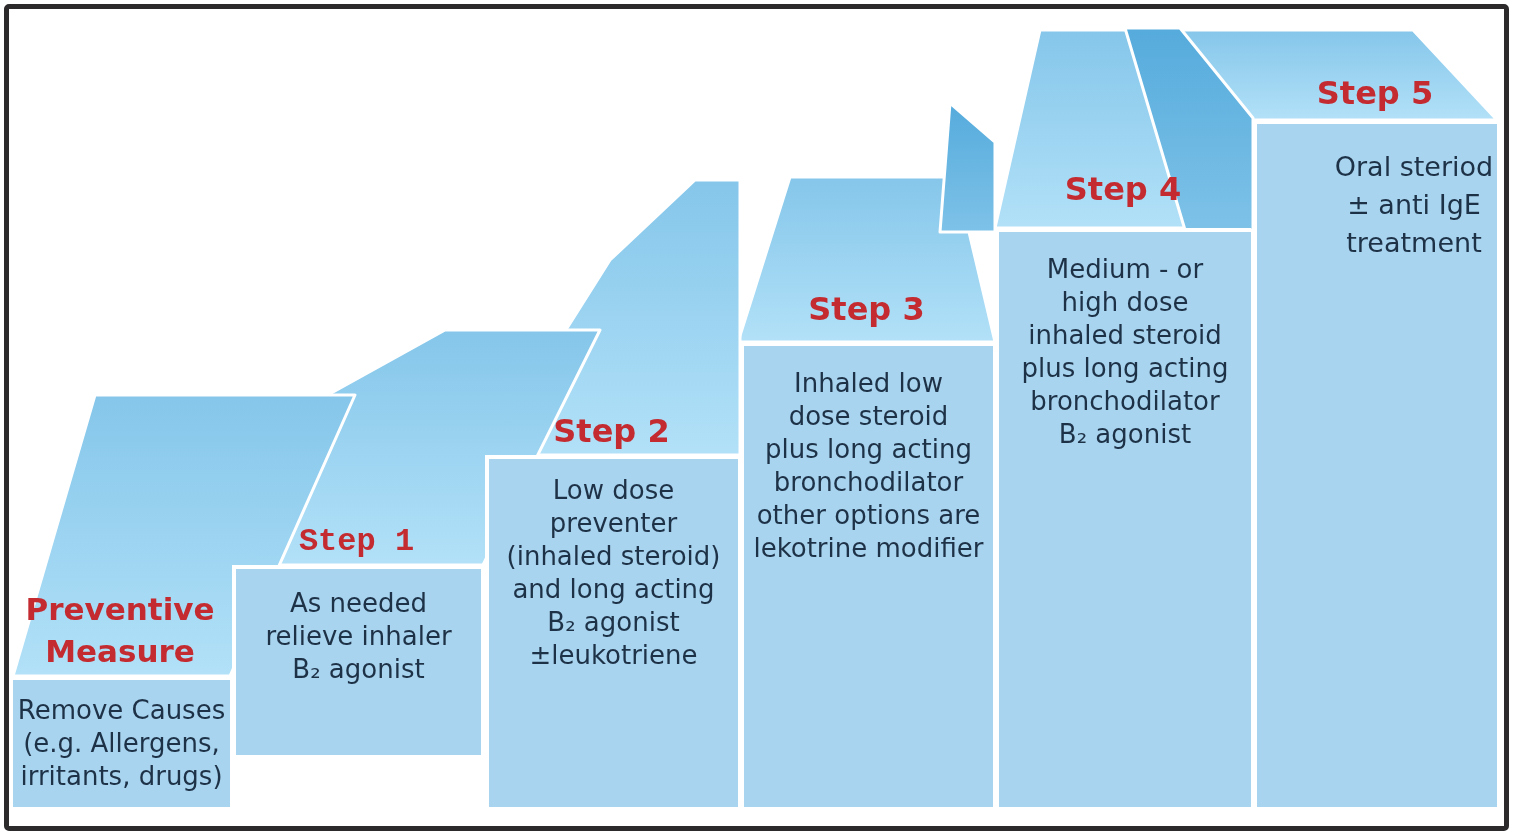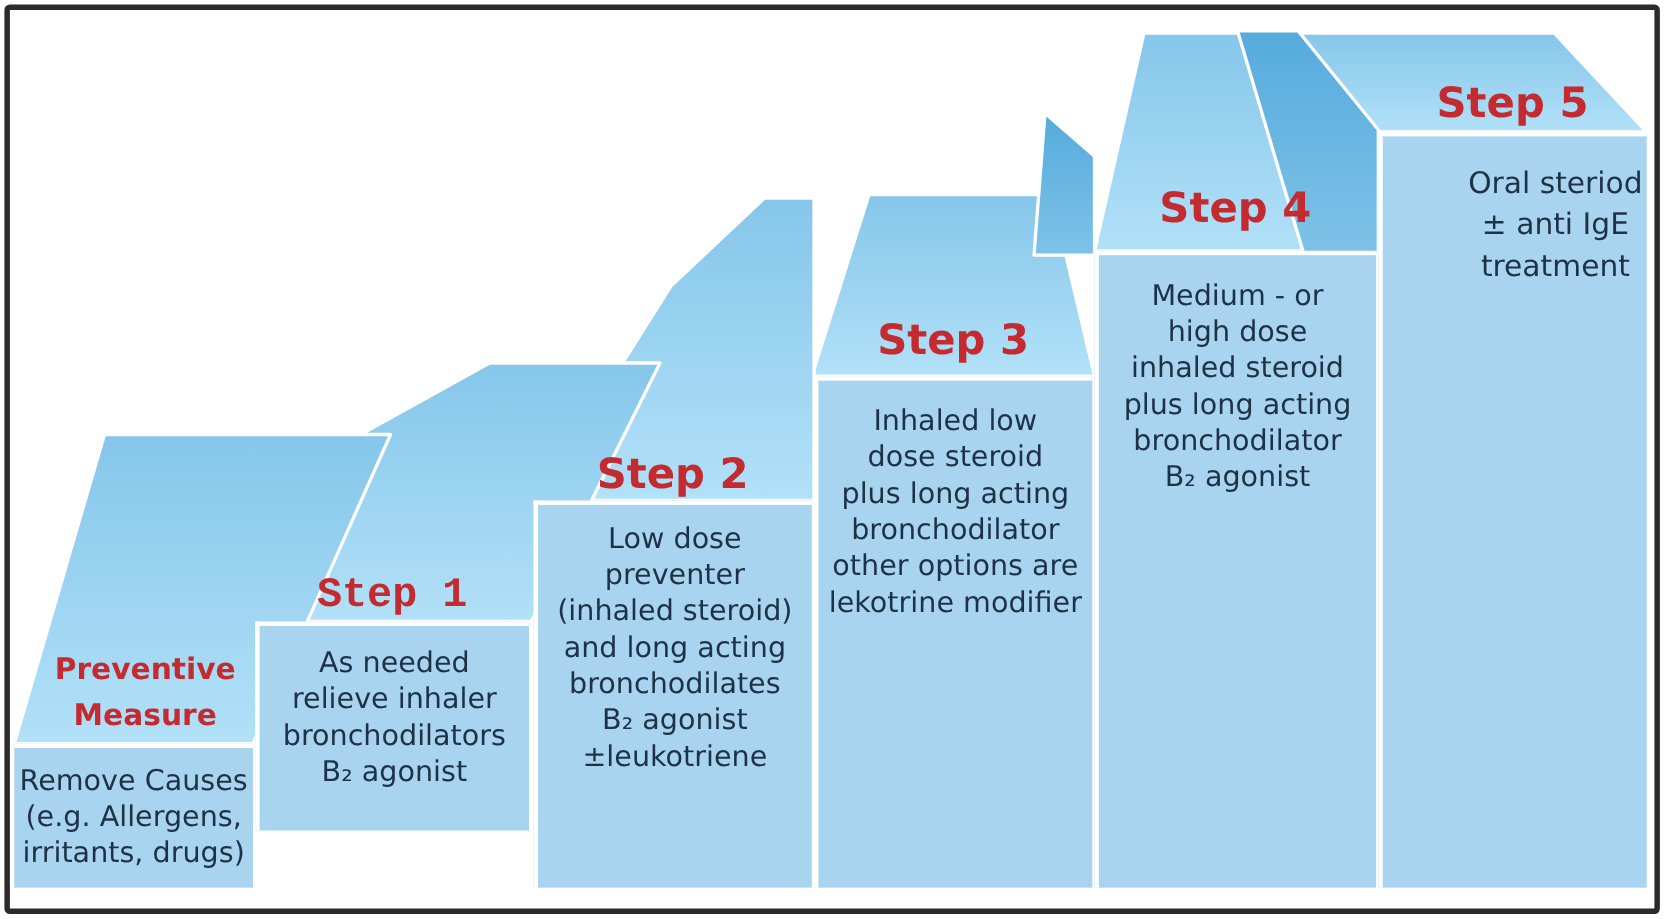--- a/index.html
+++ b/index.html
@@ -50,21 +50,21 @@
   .panel.p3 .body{padding-top:21px;}
   .panel.p4 .body{padding-top:21px;}
   .panel.p5 .body{padding-top:24px;font-size:27px;line-height:38px;padding-left:37px;}
   .panel.p2 .body .body-line:nth-child(7){}
   
   .step-label{
     position:absolute;
     z-index:3;
     color:var(--step-label-red,#c42b30);
     font-weight:bold;
-    font-size:38px;
+    font-size:32px;
     line-height:42px;
     text-align:center;
   }
   .step-label .body-line{white-space:nowrap;}
 </style>
 </head>
 <body>
 
 <div id="stage">
 
@@ -95,31 +95,29 @@
     <div class="body">
         <div class="body-line">Remove Causes</div>
         <div class="body-line">(e.g. Allergens,</div>
         <div class="body-line">irritants, drugs)</div>
       </div>
   </div>
   <div class="panel p1" style="left:232px;top:565px;width:249px;height:190px;">
     <div class="body">
         <div class="body-line">As needed</div>
         <div class="body-line">relieve inhaler</div>
-        <div class="body-line">bronchodilators</div>
         <div class="body-line">B₂ agonist</div>
       </div>
   </div>
   <div class="panel p2" style="left:485px;top:455px;width:253px;height:352px;">
     <div class="body">
         <div class="body-line">Low dose</div>
         <div class="body-line">preventer</div>
         <div class="body-line">(inhaled steroid)</div>
         <div class="body-line">and long acting</div>
-        <div class="body-line">bronchodilates</div>
         <div class="body-line">B₂ agonist</div>
         <div class="body-line">±leukotriene</div>
       </div>
   </div>
   <div class="panel p3" style="left:740px;top:342px;width:253px;height:465px;">
     <div class="body">
         <div class="body-line">Inhaled low</div>
         <div class="body-line">dose steroid</div>
         <div class="body-line">plus long acting</div>
         <div class="body-line">bronchodilator</div>
@@ -138,21 +136,21 @@
       </div>
   </div>
   <div class="panel p5" style="left:1253px;top:120px;width:244px;height:687px;">
     <div class="body">
         <div class="body-line">Oral steriod</div>
         <div class="body-line">± anti IgE</div>
         <div class="body-line">treatment</div>
       </div>
   </div>
 
-  <div class="step-label" style="left:18px;top:588px;width:228px;font-size:27px;">
+  <div class="step-label" style="left:6px;top:588px;width:228px;font-size:31px;">
       <div class="body-line">Preventive</div>
       <div class="body-line">Measure</div>
     </div>
   <div class="step-label" style="left:232px;top:521px;width:249px;font-family:Liberation Mono, monospace;">
       <div class="body-line">Step 1</div>
     </div>
   <div class="step-label" style="left:485px;top:410px;width:253px;">
       <div class="body-line">Step 2</div>
     </div>
   <div class="step-label" style="left:740px;top:288px;width:253px;">

